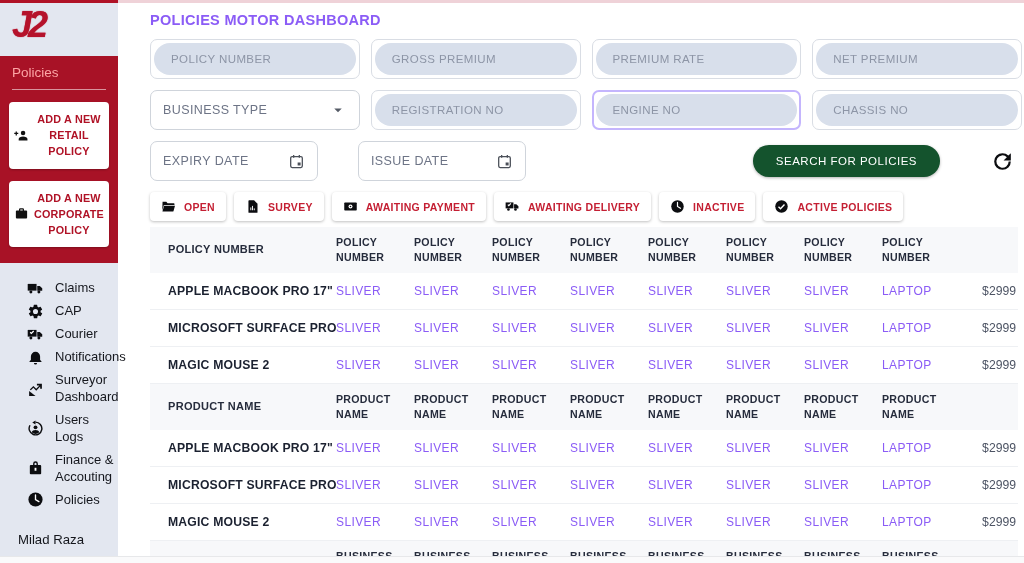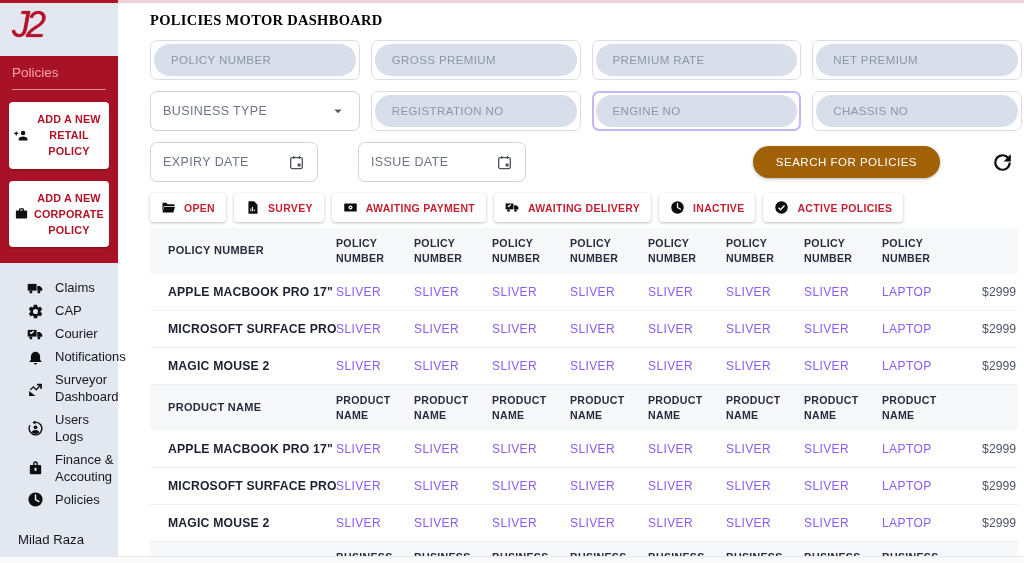--- a/index.html
+++ b/index.html
@@ -7,21 +7,21 @@
     font-family:"Liberation Sans","DejaVu Sans",sans-serif; }
   body { position:relative; }
 
   
   .top-strip { position:absolute; top:0; left:0; width:1024px; height:3px;
     background:linear-gradient(to right,#b01226 118px,#efd2d8 118px); z-index:20; }
 
   
   .sidebar { position:absolute; top:0; left:0; width:118px; height:563px;
     background:#e3e7f0; z-index:10; }
-  .logo { padding:7px 0 2px 12px; font-size:36px; font-weight:400; font-style:italic;
+  .logo { padding:7px 0 2px 12px; font-size:36px; font-weight:700; font-style:italic;
     color:#b5122b; letter-spacing:-4px; line-height:1; height:56px;
     text-shadow:0 0 1px #b5122b; cursor:pointer; }
   .red-block { background:#a81226; padding-top:9px; padding-bottom:4px; }
   .red-block .section-label { color:#fca5a5; font-size:13.5px; padding:0 12px 9px; }
   .red-block hr { border:none; border-top:1px solid rgba(255,255,255,.55); margin:0 12px 12px; }
   .add-btn { background:#fff; border:none; border-radius:4px; margin:0 9px 12px; padding:9px 5px;
     display:flex; align-items:center; gap:5px; width:100px; cursor:pointer;
     box-shadow:0 1px 2px rgba(0,0,0,.25); }
   .add-btn .icon { width:15px; height:15px; color:#111; flex:none; }
   .add-btn .lbl { flex:1; color:#b01226; font-weight:700; font-size:10.8px; line-height:1.5;
@@ -30,38 +30,38 @@
   .menu-item { display:flex; align-items:center; gap:11px; padding:3px 4px 3px 27px;
     font-size:13px; color:#15171d; cursor:pointer; min-height:23px; }
   .menu-item .icon { width:17px; height:17px; color:#0c0d10; flex:none; }
   .mi-label { line-height:1.3; }
   .user-block { margin-top:21px; padding-left:18px; font-size:13.2px; color:#14161c; }
   .user-block .uline { margin-bottom:12px; }
 
   
   .main { position:absolute; top:3px; left:118px; width:906px; height:560px;
     background:#fff; padding:9px 2px 0 32px; }
-  .page-title { font-size:14.5px; font-weight:700; color:#000000; letter-spacing:.3px;
-    margin-bottom:11px;font-family:Liberation Serif, serif; }
+  .page-title { font-size:14.5px; font-weight:700; color:#8b5cf6; letter-spacing:.3px;
+    margin-bottom:11px; }
 
   .filters-grid { display:grid; grid-template-columns:repeat(4,1fr); gap:11px; margin-bottom:11px; }
   .input-box { border:1px solid #d9dde4; border-radius:7px; height:40px; padding:3px; background:#fff; }
   .pill { background:#d8dfeb; border-radius:18px; height:100%; display:flex; align-items:center;
     padding:0 17px; color:#8d95a6; font-size:11.5px; letter-spacing:.4px; cursor:text; }
   .input-box.focused { border:2px solid #c4b5fd; padding:2px; }
   .select-box, .date-box { border:1px solid #cfd4db; border-radius:7px; height:40px;
     display:flex; align-items:center; justify-content:space-between; padding:0 12px;
     color:#6d7486; font-size:12.5px; letter-spacing:.4px; background:#fff; cursor:pointer; }
   .select-box .icon { width:18px; height:18px; color:#555b66; }
   .date-box { width:168px; }
   .date-box .icon { width:17px; height:17px; color:#4a4f58; }
 
   .filter-row3 { display:flex; align-items:center; margin:9px 0 11px; }
   .filter-row3 .date-box:first-child { margin-right:40px; }
-  .search-btn { margin-left:auto; background:#a16207; color:#fff; border:none; border-radius:19px;
+  .search-btn { margin-left:auto; background:#14532d; color:#fff; border:none; border-radius:19px;
     font-size:11.5px; font-weight:400; letter-spacing:.5px; padding:10px 23px; cursor:pointer;
     box-shadow:0 1px 3px rgba(0,0,0,.3); font-family:inherit; }
   .refresh { width:25px; height:25px; color:#0c0d10; margin:0 7px 0 50px; cursor:pointer; }
 
   .chips { display:flex; gap:8px; margin-bottom:6px; }
   .chip { background:#fff; border-radius:4px; box-shadow:0 1px 3px rgba(0,0,0,.25);
     display:flex; align-items:center; gap:8px; padding:7px 11px; cursor:pointer;text-align:right; }
   .chip .icon { width:15px; height:15px; color:#0c0d10; flex:none; }
   .chip-label { color:#c41f33; font-weight:700; font-size:10.5px; letter-spacing:.3px; white-space:nowrap; }
 

